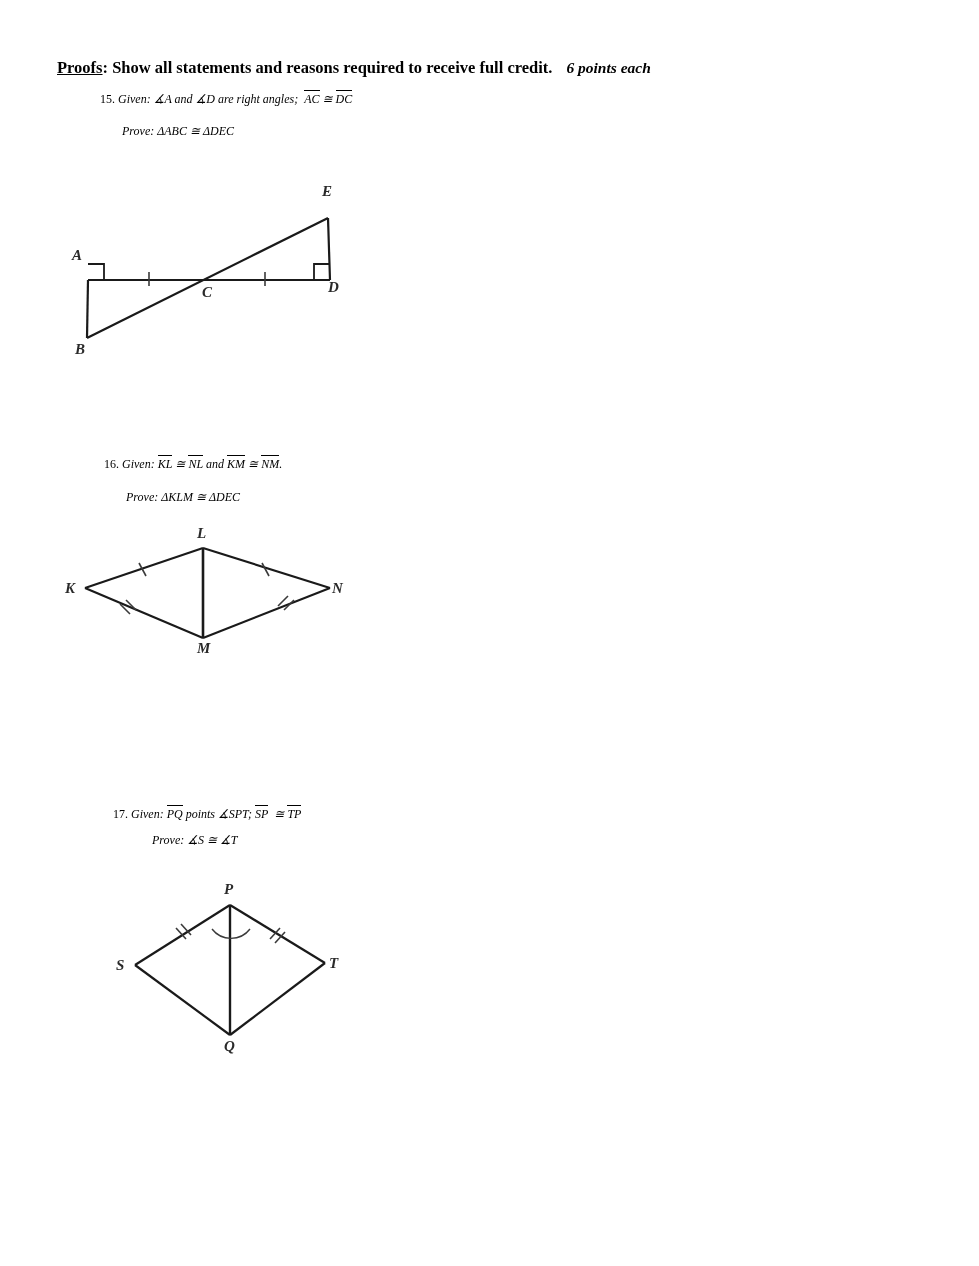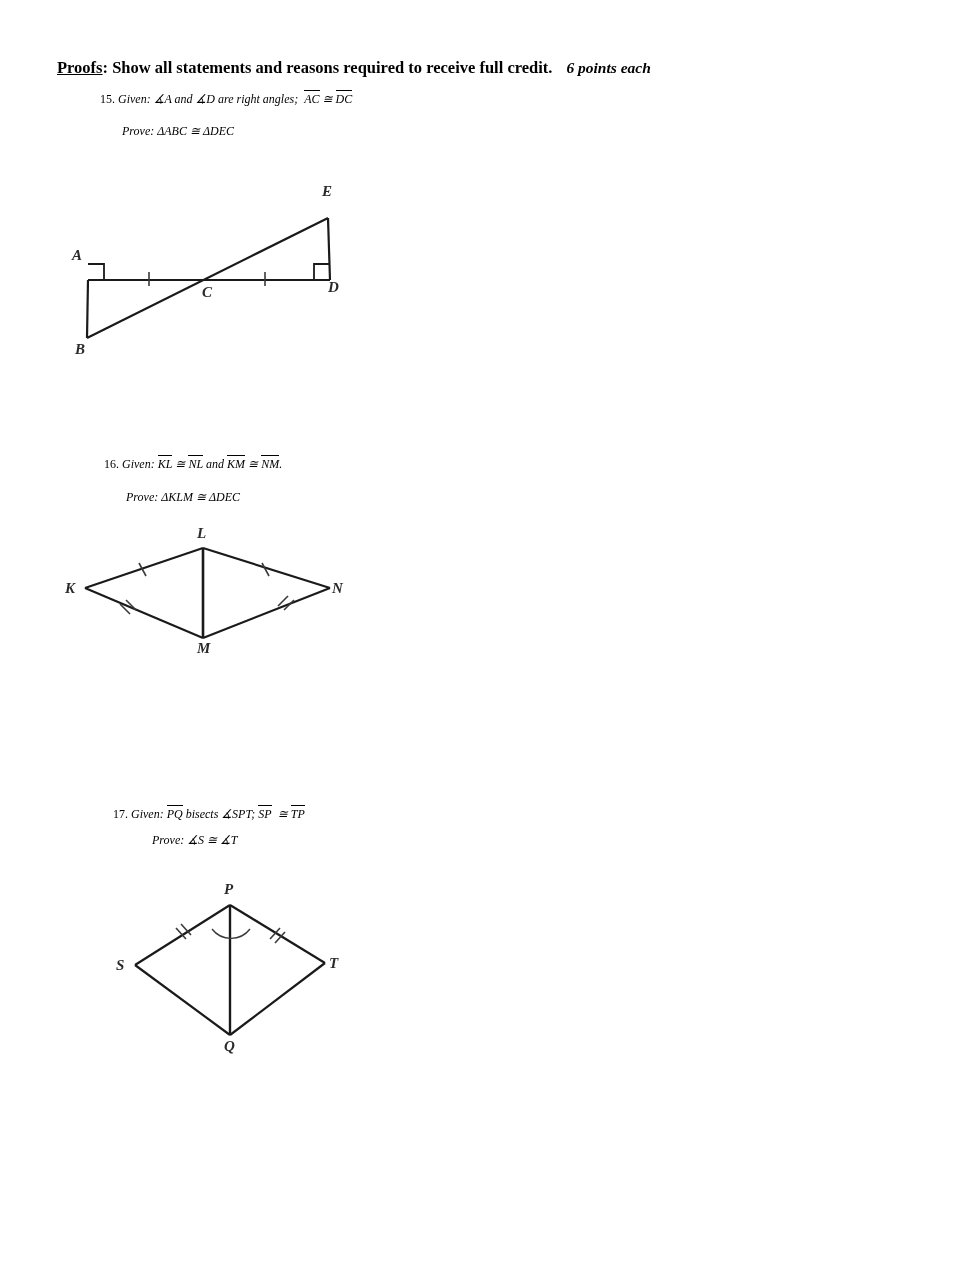--- a/index.html
+++ b/index.html
@@ -161,21 +161,21 @@
     <span class="fig-label" style="left:137px; top:-5px;">L</span>
     <span class="fig-label" style="left:5px; top:50px;">K</span>
     <span class="fig-label" style="left:272px; top:50px;">N</span>
     <span class="fig-label" style="left:137px; top:110px;">M</span>
   </div>
 
   <div class="prob-given" style="left:113px; top:806px;">
     <span class="num">17.</span>
     <span>Given</span>:
     <span class="ovl">PQ</span>
-    <span>bisects</span>
+    <span>points</span>
     <span>∡</span><span>SPT;</span>
     <span class="ovl">SP</span>
     &nbsp;<span>≅</span>
     <span class="ovl">TP</span>
   </div>
   <div class="prob-prove" style="left:152px; top:833px;">
     <span>Prove</span><span>: </span><span>∡</span><span>S ≅ </span><span>∡</span><span>T</span>
   </div>
 
   <div class="figure" style="left:110px; top:885px; width:300px; height:180px;">

